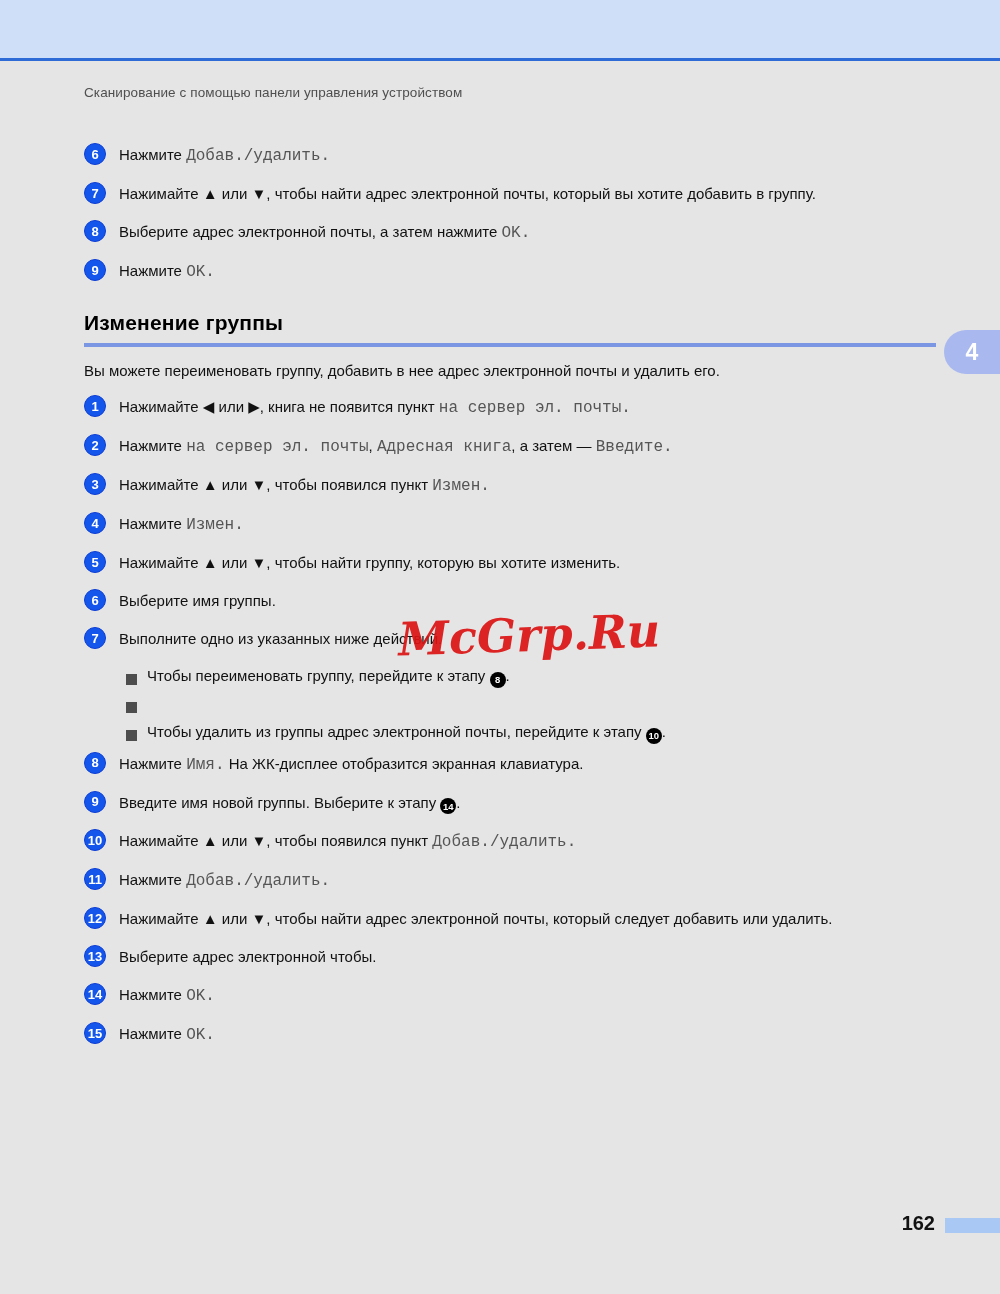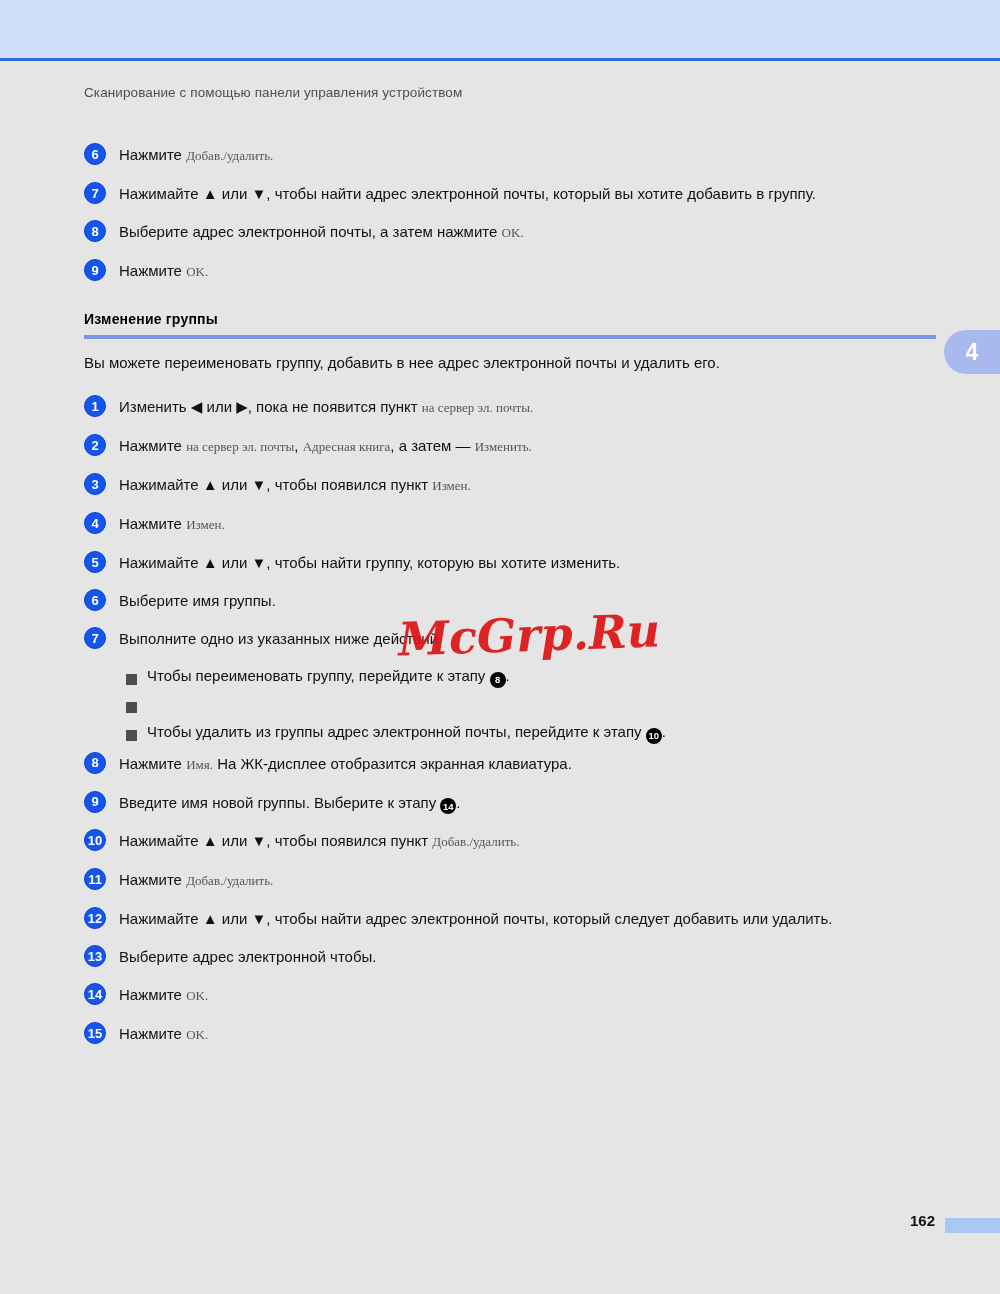--- a/index.html
+++ b/index.html
@@ -25,57 +25,57 @@
   .step { display:flex; align-items:flex-start; margin:0 0 15px 0; }
   .badge {
     flex:0 0 auto; width:22px; height:22px; border-radius:50%;
     background:#1456ec; border:1px solid #0d3ed6; box-sizing:border-box;
     color:#ffffff; font-weight:bold; font-size:13px;
     display:flex; align-items:center; justify-content:center;
     margin-right:13px; margin-top:0px;
   }
   .step-text { font-size:15px; line-height:22px; padding-top:1px; }
   .mono {
-    font-family:Liberation Serif, serif;
-    color:#555555; font-size:13px;
+    font-family:Liberation Mono, monospace;
+    color:#555555; font-size:16px;
   }
   .refnum {
     display:inline-flex; align-items:center; justify-content:center;
     min-width:16px; height:16px; padding:0 1px; box-sizing:border-box;
     border-radius:9px; background:#000000; color:#ffffff;
     font-size:9.5px; font-weight:bold; vertical-align:-2px; line-height:1;
   }
   .bullet { display:flex; align-items:center; margin:0 0 8px 42px; }
   .bullet-square {
     flex:0 0 auto; width:11px; height:11px; background:#4d4d4d;
     margin:6px 10px 0 0;
   }
   .bullet-text { font-size:15px; line-height:22px; }
   .section-title {
-    font-size:14px; font-weight:bold; color:#000000;
+    font-size:21px; font-weight:bold; color:#000000;
     margin:28px 0 8px 0; letter-spacing:.2px;
   }
   .rule { height:4px; background:#7b97e3; margin:0 0 14px 0; }
-  .intro { font-size:15px; line-height:20px; margin:0 0 22px 0; }
+  .intro { font-size:15px; line-height:20px; margin:0 0 14px 0; }
   .chapter-tab {
     position:absolute; right:0; top:330px; width:56px; height:44px;
     background:#a9b9ef; border-radius:22px 0 0 22px;
     color:#ffffff; font-weight:bold; font-size:23px;
     display:flex; align-items:center; justify-content:center;
   }
   .watermark {
     position:absolute; left:398px; top:608px;
     font-family:"DejaVu Serif","Liberation Serif",serif;
     font-style:italic; font-weight:bold; font-size:46px;
     color:#dc1414; opacity:.92; transform:rotate(-2deg);
     z-index:5; pointer-events:none; white-space:nowrap;
   }
   .footer-num {
     position:absolute; top:1212px; right:65px;
-    font-size:15px; font-weight:bold; color:#111111;
+    font-size:20px; font-weight:bold; color:#111111;
   }
   .footer-bar {
     position:absolute; top:1218px; right:0; width:55px; height:15px;
     background:#aac8f4;
   }
 </style>
 </head>
 <body>
 
 <div class="page">
@@ -108,25 +108,25 @@
       </div>
 
     <div class="section-title">Изменение группы</div>
     <div class="rule"></div>
 
     <p class="intro">Вы можете переименовать группу, добавить в нее адрес электронной почты и удалить его.</p>
 
     <div id="main-steps">
         <div class="step">
           <span class="badge">1</span>
-          <div class="step-text"><span>Изменить ◀ или ▶, пока не появится пункт </span><span class="mono">на сервер эл. почты.</span></div>
+          <div class="step-text"><span>Нажимайте ◀ или ▶, книга не появится пункт </span><span class="mono">на сервер эл. почты.</span></div>
         </div>
         <div class="step">
           <span class="badge">2</span>
-          <div class="step-text"><span>Нажмите </span><span class="mono">на сервер эл. почты</span><span>, </span><span class="mono">Адресная книга</span><span>, а затем — </span><span class="mono">Изменить.</span></div>
+          <div class="step-text"><span>Нажмите </span><span class="mono">на сервер эл. почты</span><span>, </span><span class="mono">Адресная книга</span><span>, а затем — </span><span class="mono">Введите.</span></div>
         </div>
         <div class="step">
           <span class="badge">3</span>
           <div class="step-text"><span>Нажимайте ▲ или ▼, чтобы появился пункт </span><span class="mono">Измен.</span></div>
         </div>
         <div class="step">
           <span class="badge">4</span>
           <div class="step-text"><span>Нажмите </span><span class="mono">Измен.</span></div>
         </div>
         <div class="step">

